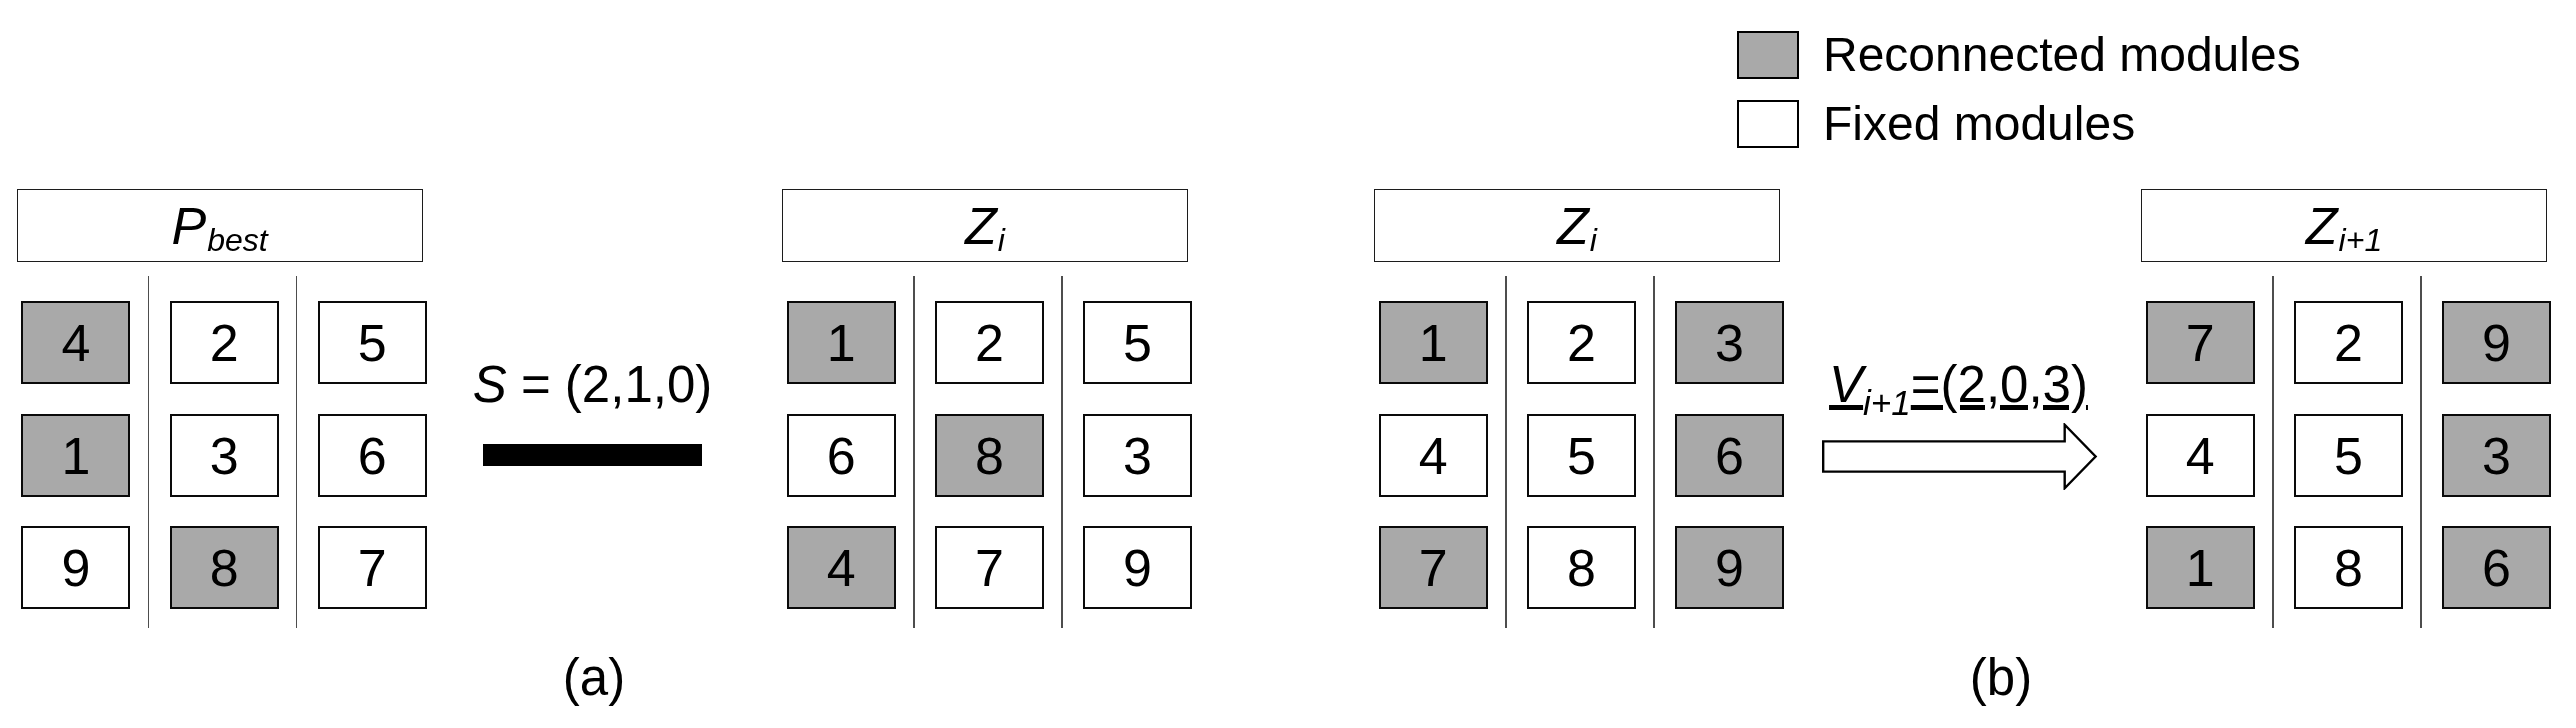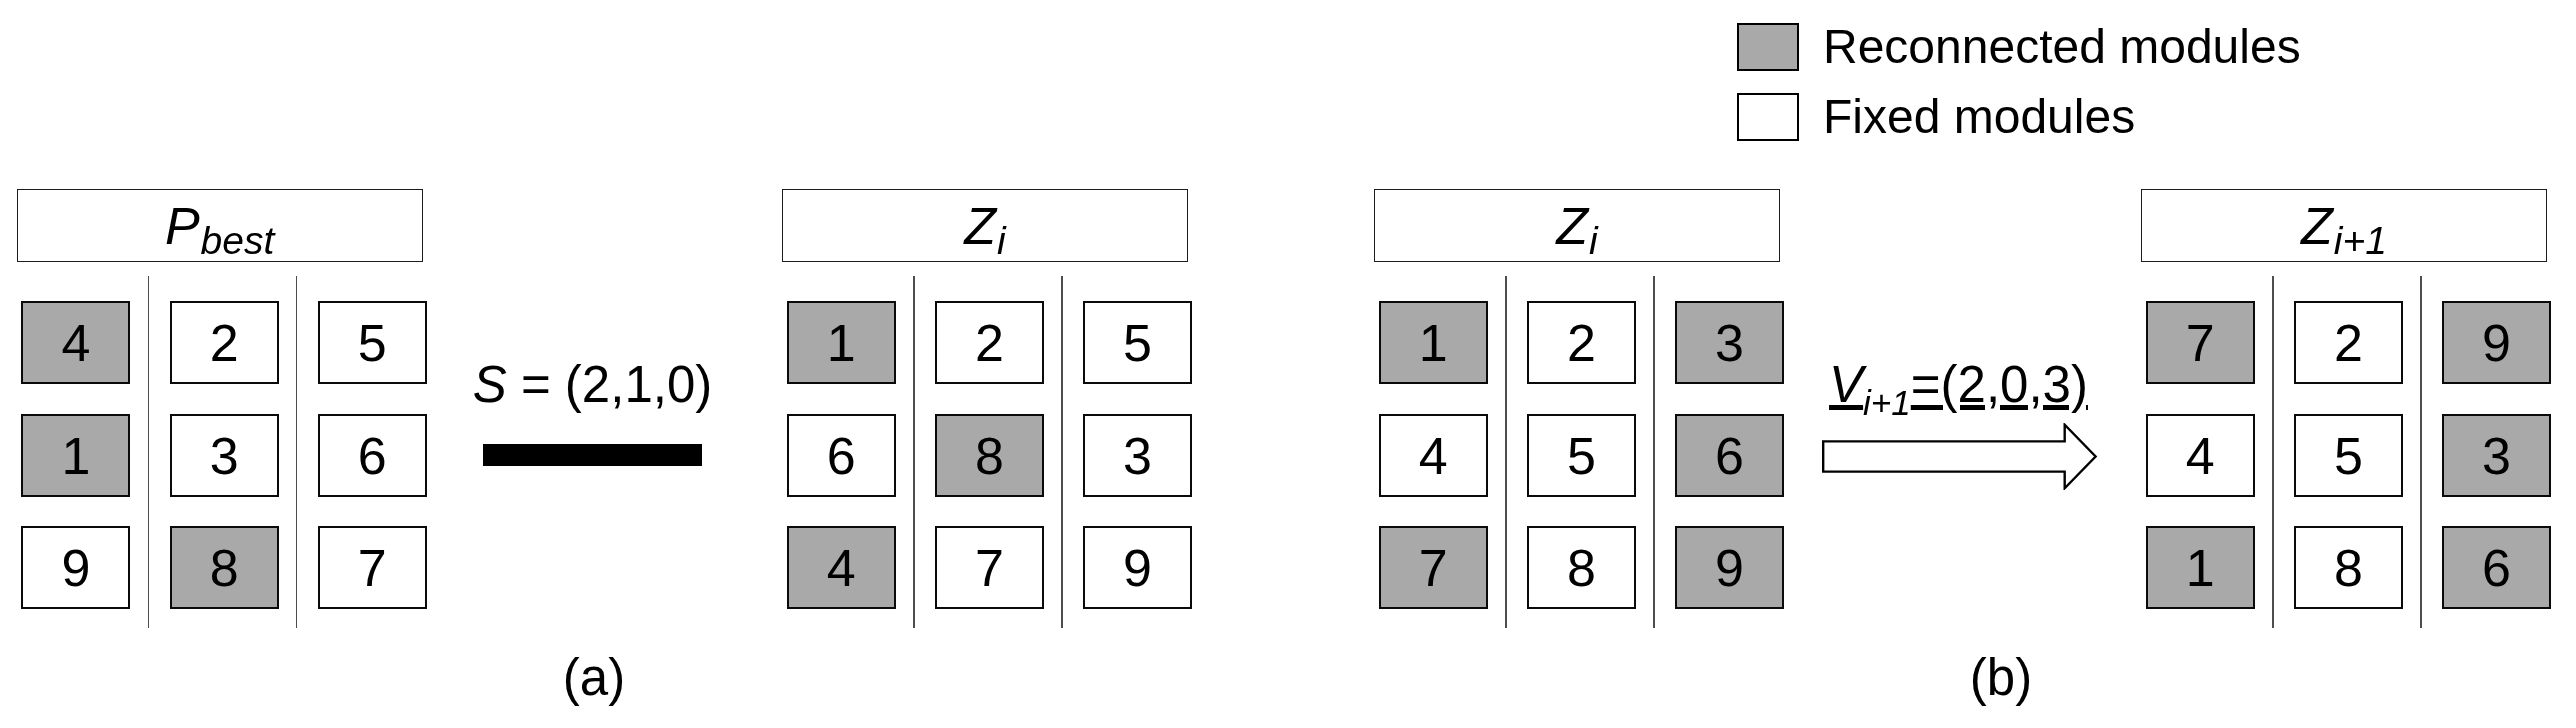--- a/index.html
+++ b/index.html
@@ -2,39 +2,39 @@
 <html style="font-size:12.7px"><head>
 <meta charset="utf-8">
 <style>
   html,body{margin:0;padding:0;background:#ffffff;}
   .stage{
     position:relative;width:2576px;height:729px;background:#ffffff;
     font-family:"Liberation Sans",sans-serif;color:#000;overflow:hidden;
   }
   
   .legend-row{position:absolute;left:1737px;display:flex;align-items:center;height:48px;}
-  .legend-row-0{top:23px;}
-  .legend-row-1{top:93px;align-items:center;}
+  .legend-row-0{top:31px;}
+  .legend-row-1{top:100px;align-items:center;}
   .swatch{width:62px;height:48px;border:2.4px solid #000;box-sizing:border-box;flex:0 0 auto;}
   .swatch-reconnected{background:#a9a9a9;}
   .swatch-fixed{background:#ffffff;}
   .legend-label{margin-left:24px;font-size:48px;line-height:48px;white-space:nowrap;}
   
   .grid{position:absolute;top:189px;width:406px;height:523px;}
   .grid-0{left:16.6px;}
   .grid-1{left:782px;}
   .grid-2{left:1374px;}
   .grid-3{left:2141px;}
   .ghead{
     position:absolute;top:0;left:0;width:406px;height:73px;
     border:1.6px solid #1c1c1c;box-sizing:border-box;background:#fff;
     display:flex;align-items:center;justify-content:center;
     font-size:52px;font-style:italic;
   }
-  .t-sub{font-size:39px;display:inline-block;transform:translateY(15px);margin-left:1px;}
+  .t-sub{font-size:32px;display:inline-block;transform:translateY(15px);margin-left:1px;}
   .vline{position:absolute;top:87px;width:1.6px;height:352px;background:#4d4d4d;}
   .cell{
     position:absolute;width:109px;height:83px;border:2.4px solid #0a0a0a;
     box-sizing:border-box;background:#ffffff;
     display:flex;align-items:center;justify-content:center;
     font-size:52px;
   }
   .cell.reconnected{background:#a9a9a9;}
   
   .conn-label{position:absolute;top:355px;text-align:center;font-size:51px;line-height:59px;white-space:nowrap;}

